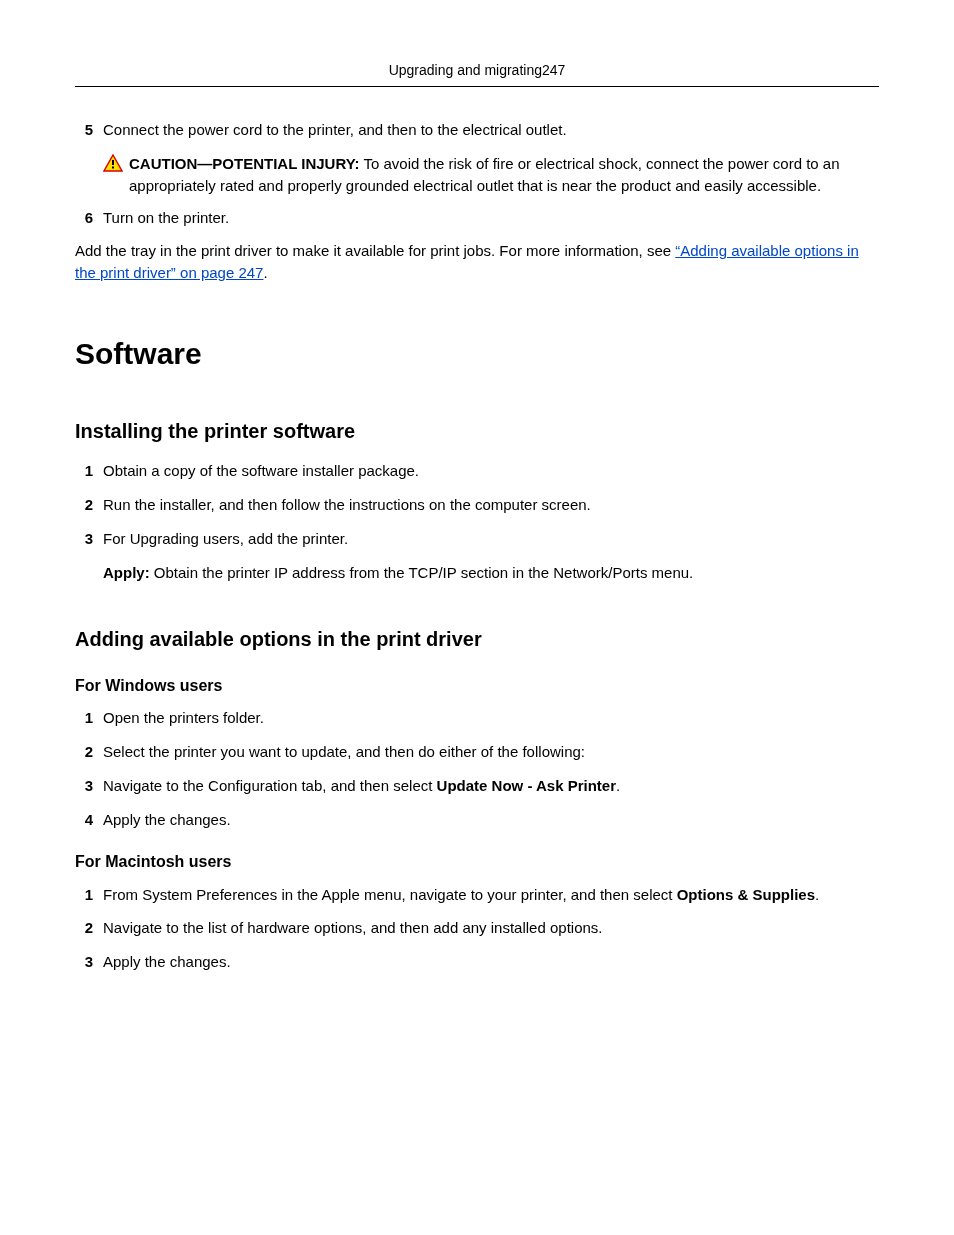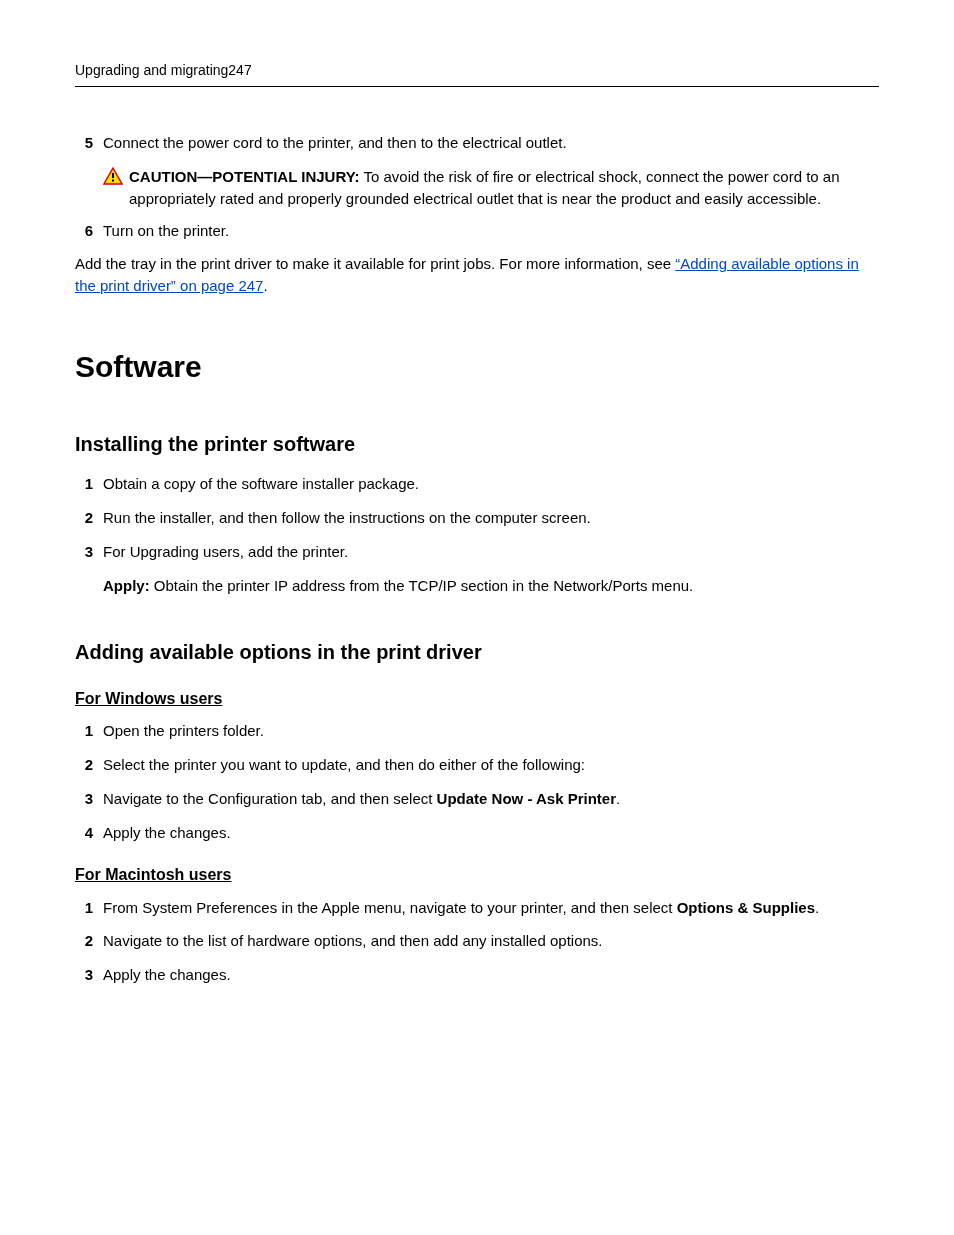--- a/index.html
+++ b/index.html
@@ -7,24 +7,24 @@
       font-family: Arial, Helvetica, sans-serif;
       background: #fff;
       color: #000;
       width: 954px;
       padding: 60px 75px 60px 75px;
       font-size: 15px;
       line-height: 1.45;
     }
     .header-bar {
       display: flex;
-      justify-content: flex-start;
+      justify-content: center;
       border-bottom: 1px solid #000;
       padding-bottom: 6px;
-      margin-bottom: 45px;
+      margin-bottom: 32px;
       font-size: 14px;
     }
     .num-list { list-style: none; }
     .num-item {
       display: flex;
       margin-bottom: 12px;
     }
     .num-item .num {
       width: 28px;
       flex: 0 0 28px;
@@ -68,21 +68,20 @@
       font-size: 20px;
       font-weight: bold;
       margin-top: 42px;
       margin-bottom: 14px;
     }
     h3.small-title {
       font-size: 16px;
       font-weight: bold;
       margin-top: 20px;
       margin-bottom: 10px;
-      text-decoration: underline;
     }
     .bullet-list {
       list-style: none;
       margin-left: 26px;
       margin-top: 4px;
     }
     .bullet-item {
       display: flex;
       margin-bottom: 6px;
     }

